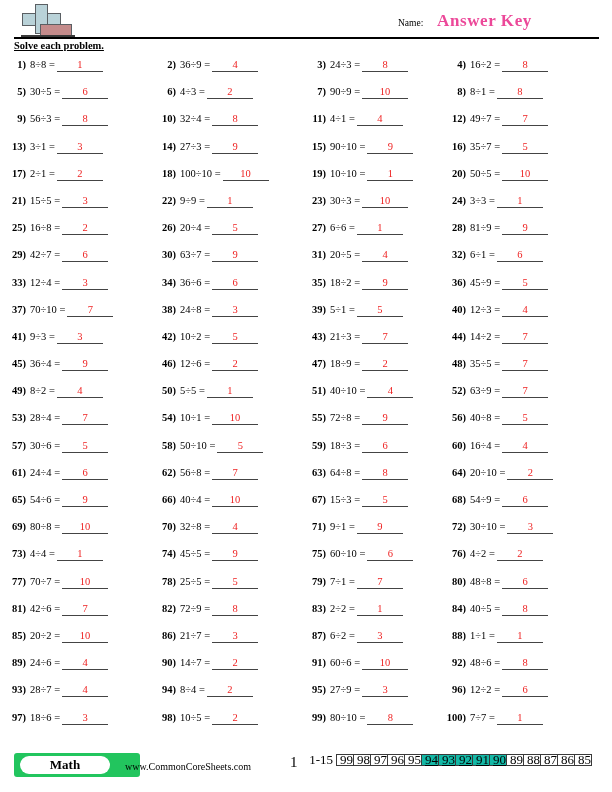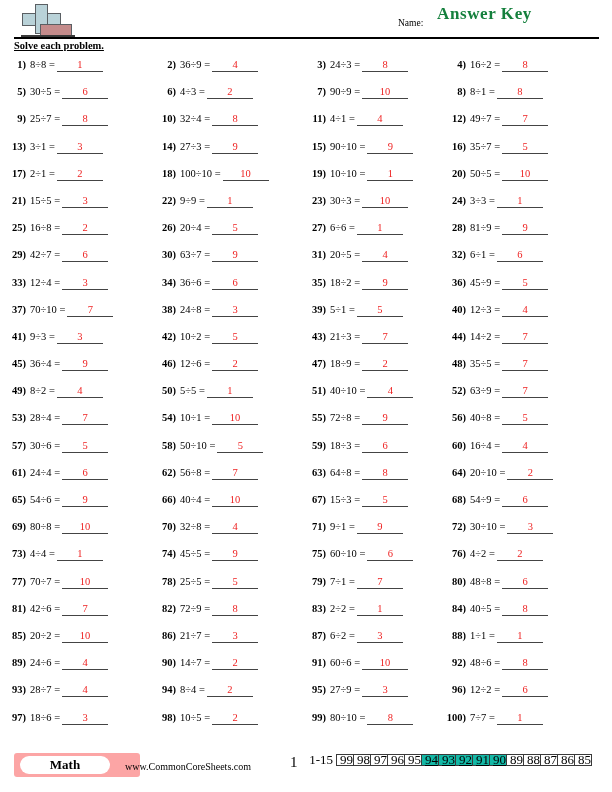--- a/index.html
+++ b/index.html
@@ -73,24 +73,24 @@
     font-size: 12.5px;
     letter-spacing: 0.1px;
   }
   #name-label {
     position: absolute;
     left: 398px; top: 18px;
     font-size: 9.5px;
   }
   #answer-key {
     position: absolute;
-    left: 437px; top: 4px;
+    left: 437px; top: 11px;
     font-size: 17px;
     font-weight: bold;
-    color: #15803d;
+    color: #ec4899;
     letter-spacing: 0.6px;
   }
   #header-rule {
     position: absolute;
     left: 14px; top: 37px;
     width: 585px;
     height: 2px;
     background: #000000;
   }
   #instructions {
@@ -150,21 +150,21 @@
   #footer {
     position: absolute;
     left: 0; top: 752px;
     width: 612px;
     height: 36px;
   }
   #math-badge {
     position: absolute;
     left: 14px; top: 1px;
     width: 126px; height: 24px;
-    background: #fca5a5;
+    background: #22c55e;
     border-radius: 3px;
   }
   #math-badge-inner {
     position: absolute;
     left: 6px; top: 3px;
     width: 90px; height: 18px;
     background: #ffffff;
     border-radius: 9px;
     text-align: center;
     font-size: 13px;
@@ -281,21 +281,21 @@
     <div class="problem">
       <span class="p-num">8)</span>
       <span class="p-body">
         <span class="p-expr">8÷1 =</span>
         <span class="p-answer">8</span>
       </span>
     </div>
     <div class="problem">
       <span class="p-num">9)</span>
       <span class="p-body">
-        <span class="p-expr">25÷7 =</span>
+        <span class="p-expr">56÷3 =</span>
         <span class="p-answer">8</span>
       </span>
     </div>
     <div class="problem">
       <span class="p-num">10)</span>
       <span class="p-body">
         <span class="p-expr">32÷4 =</span>
         <span class="p-answer">8</span>
       </span>
     </div>

